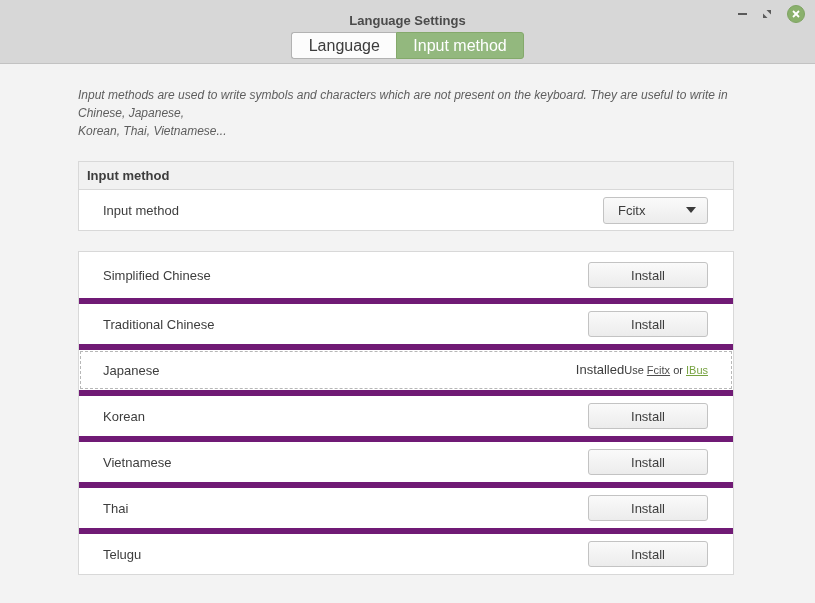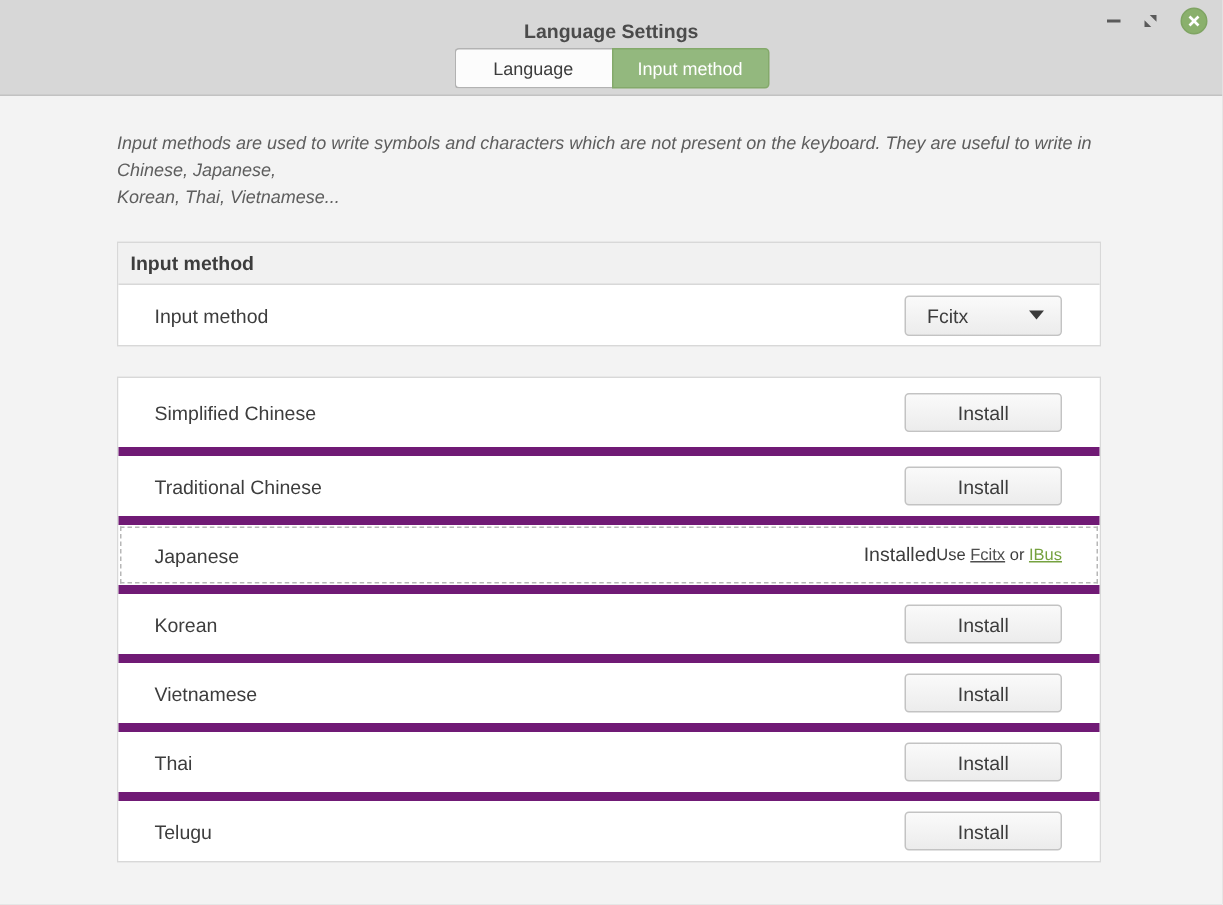--- a/index.html
+++ b/index.html
@@ -42,21 +42,21 @@
   
   .tabbar {
     height: 36px; flex: 0 0 36px;
     background: #d7d7d7;
     border-bottom: 1px solid #c2c2c2;
     display: flex; align-items: center; justify-content: center;
   }
   .tab {
     height: 27px; min-width: 105px; padding: 0 16px;
     display: flex; align-items: center; justify-content: center;
-    font-size: 12px;
+    font-size: 16px;
   }
   .tab-inactive {
     background: #fcfcfc; color: #3c3c3c;
     border: 1px solid #b2b2b2; border-right: none;
     border-radius: 3px 0 0 3px;
   }
   .tab-active {
     background: #93b87e; color: #ffffff;
     border: 1px solid #84a96b;
     border-radius: 0 3px 3px 0;
@@ -91,21 +91,21 @@
   .row-sm { height: 40px; }
   .row-lg { height: 46px; }
   .row + .row { border-top: 6px solid #701a75; }
   .row-label { font-size: 13px; color: #3d3d3d; }
   .row-focused::after {
     content: ""; position: absolute; inset: 1px;
     border: 1px dashed #b7b7b7; pointer-events: none;
   }
 
   .btn {
-    width: 105px; height: 26px;
+    width: 120px; height: 26px;
     border: 1px solid #c3c3c3; border-radius: 3px;
     background: linear-gradient(#fafafa, #ececec);
     font-size: 13px; color: #3d3d3d;
     display: flex; align-items: center; justify-content: center;
     cursor: default;
   }
   .dropdown {
     width: 105px; height: 27px;
     border: 1px solid #c3c3c3; border-radius: 3px;
     background: linear-gradient(#fafafa, #ececec);

